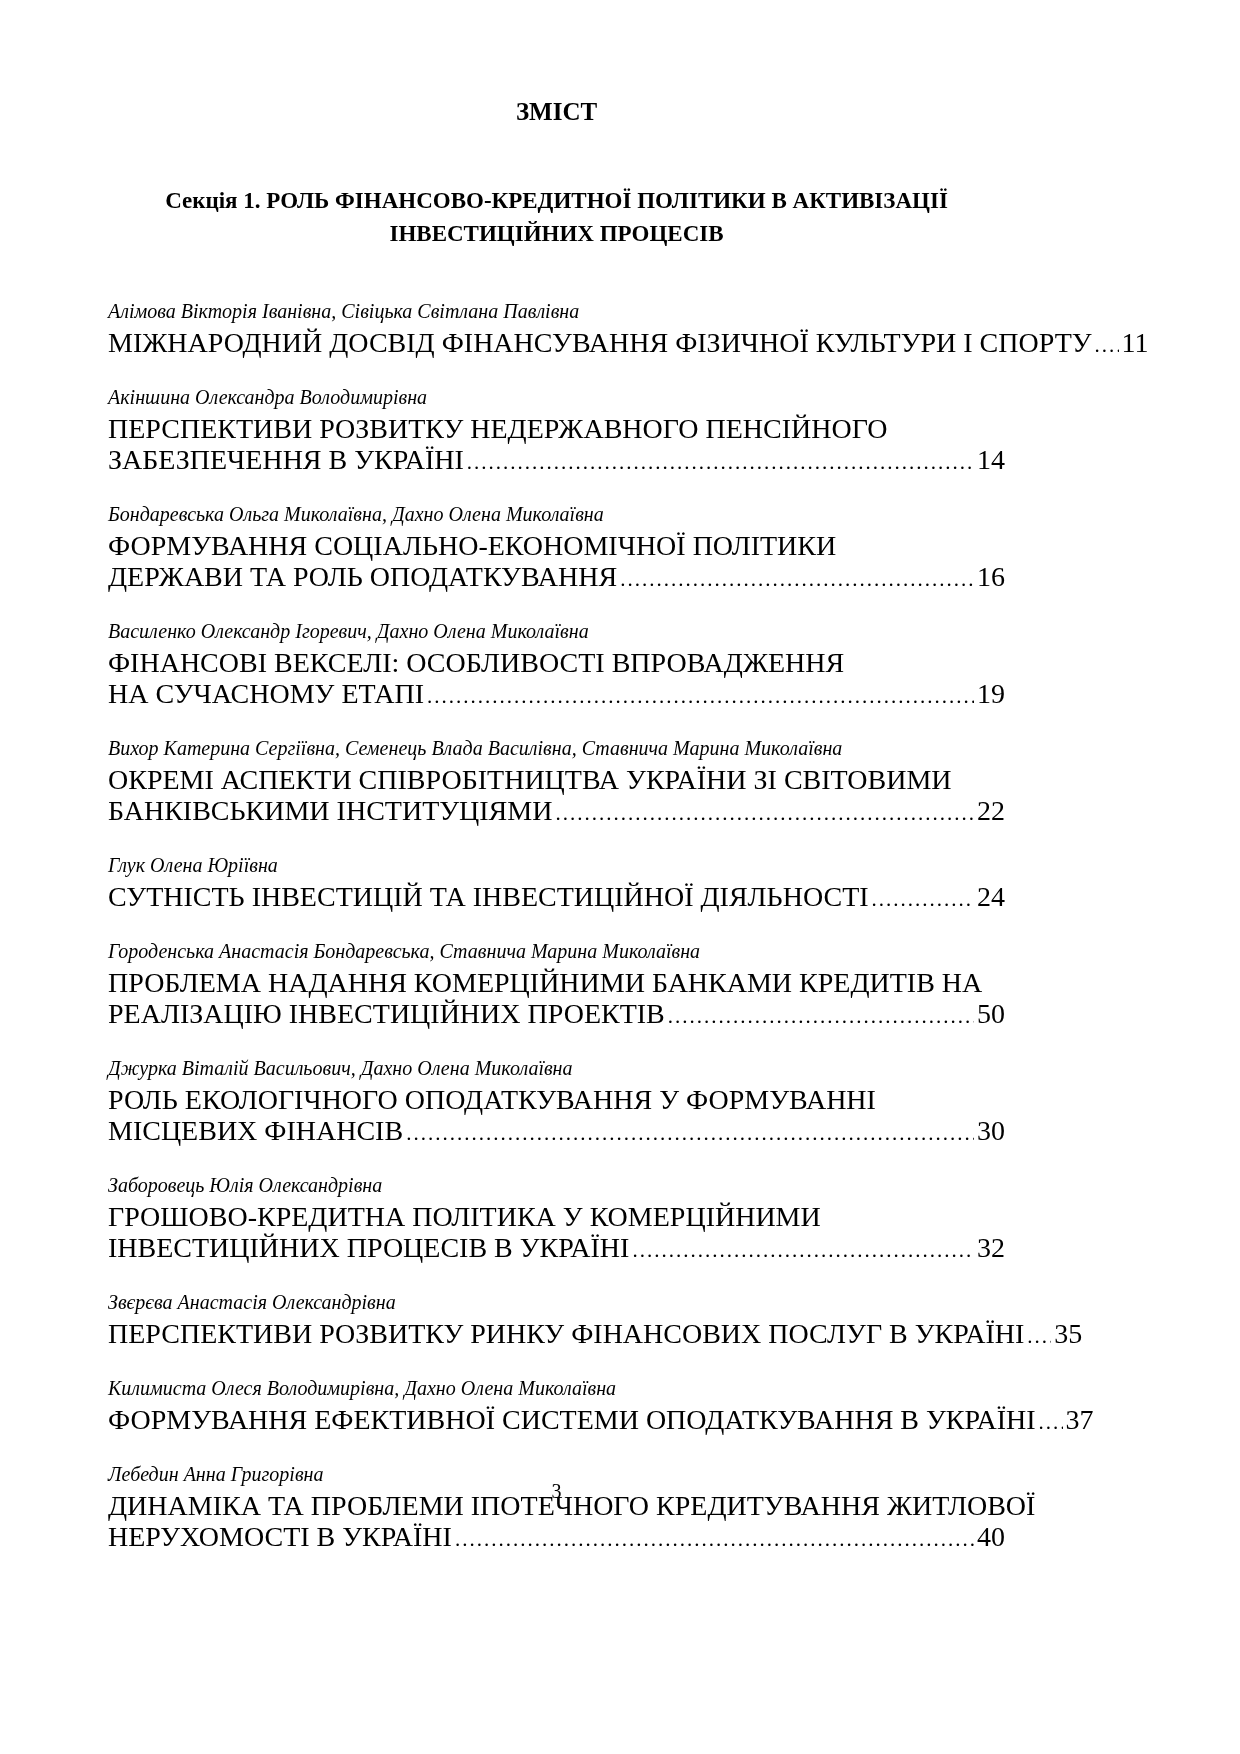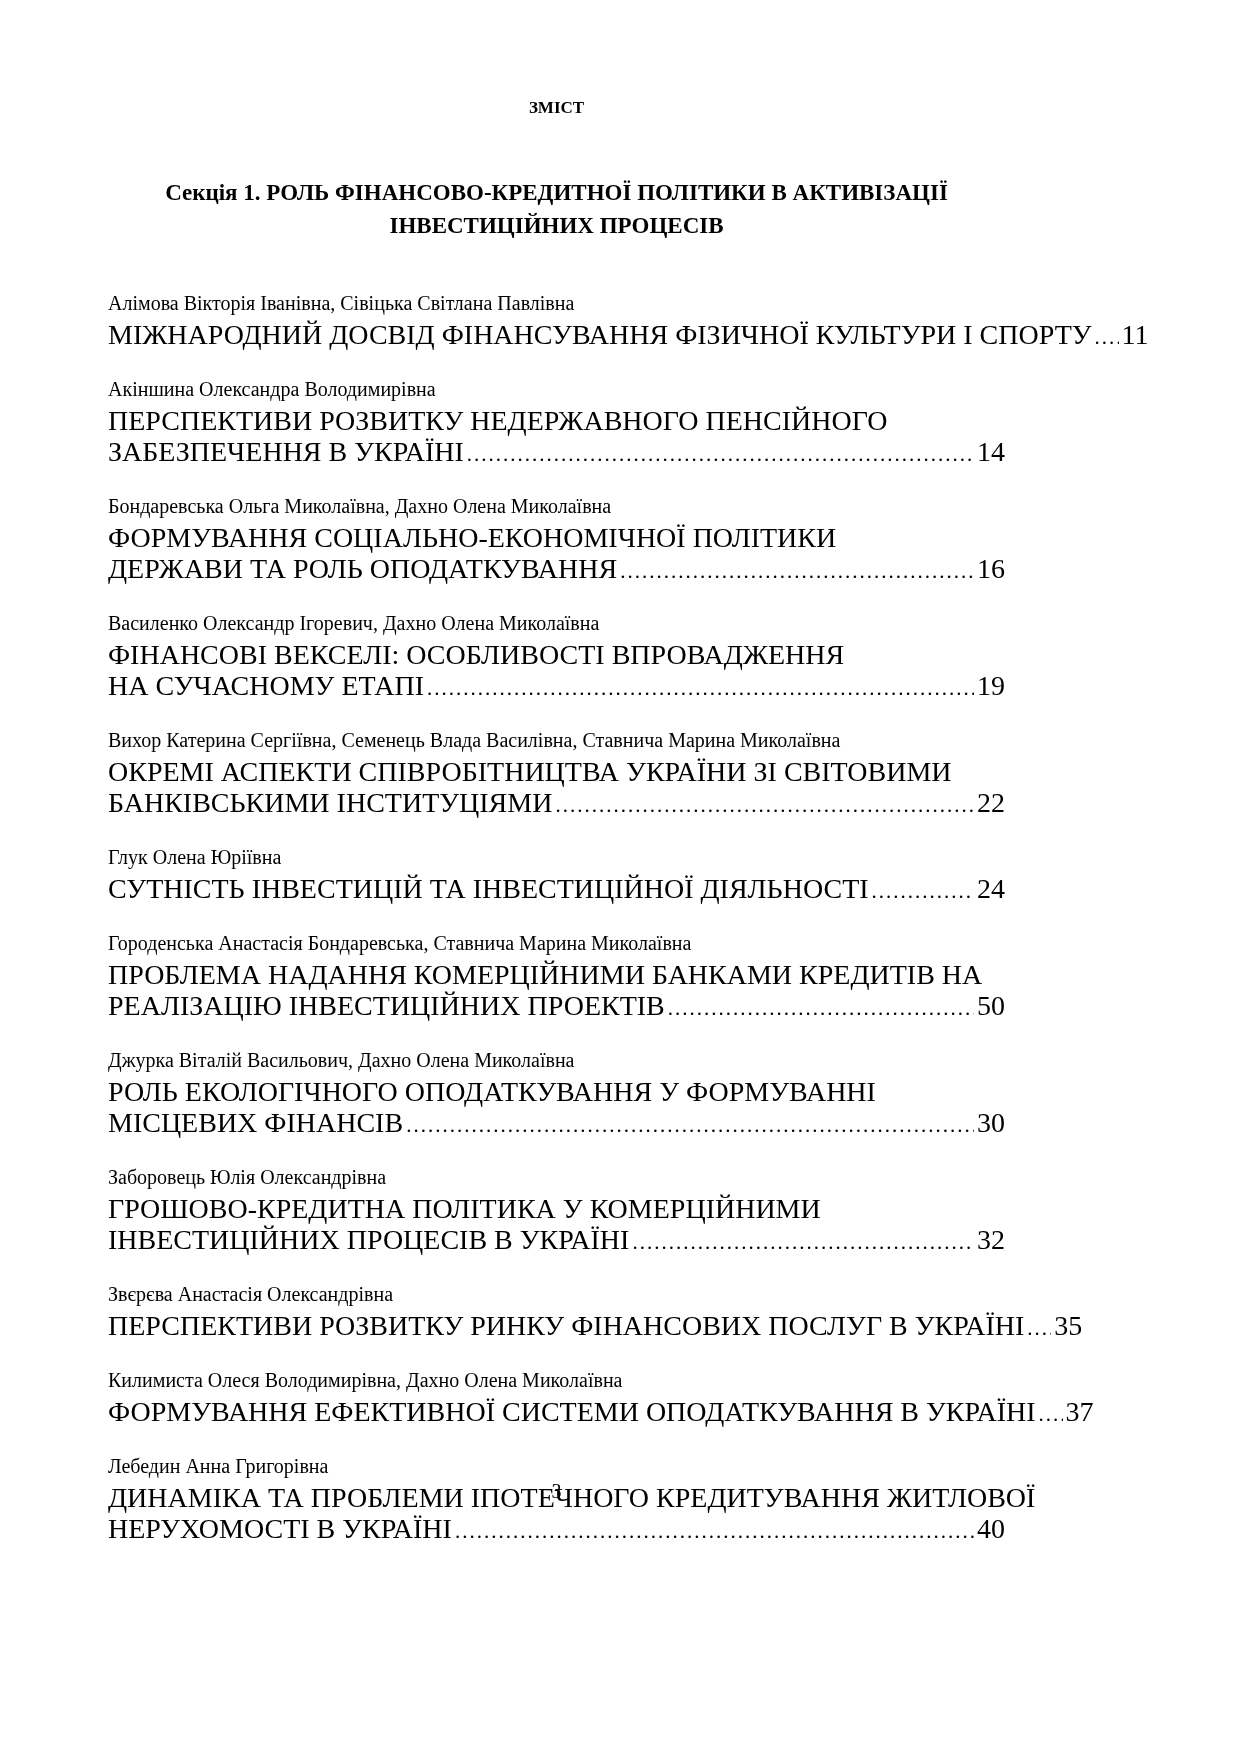--- a/index.html
+++ b/index.html
@@ -17,34 +17,35 @@
   }
   .content {
     position: absolute;
     left: 108px;
     top: 98px;
     width: 897px;
   }
   .doc-title {
     text-align: center;
     font-weight: bold;
-    font-size: 17px;
+    font-size: 25px;
     margin-bottom: 58px;
   }
   .section-heading {
     text-align: center;
     font-weight: bold;
     font-size: 23px;
     line-height: 33px;
     margin-bottom: 46px;
   }
   .entry {
     margin-bottom: 21px;
   }
   .authors {
+    font-style: italic;
     font-size: 20px;
     line-height: 31px;
   }
   .title-line {
     font-size: 28px;
     line-height: 31px;
   }
   .title-line.last {
     display: flex;
     align-items: baseline;

